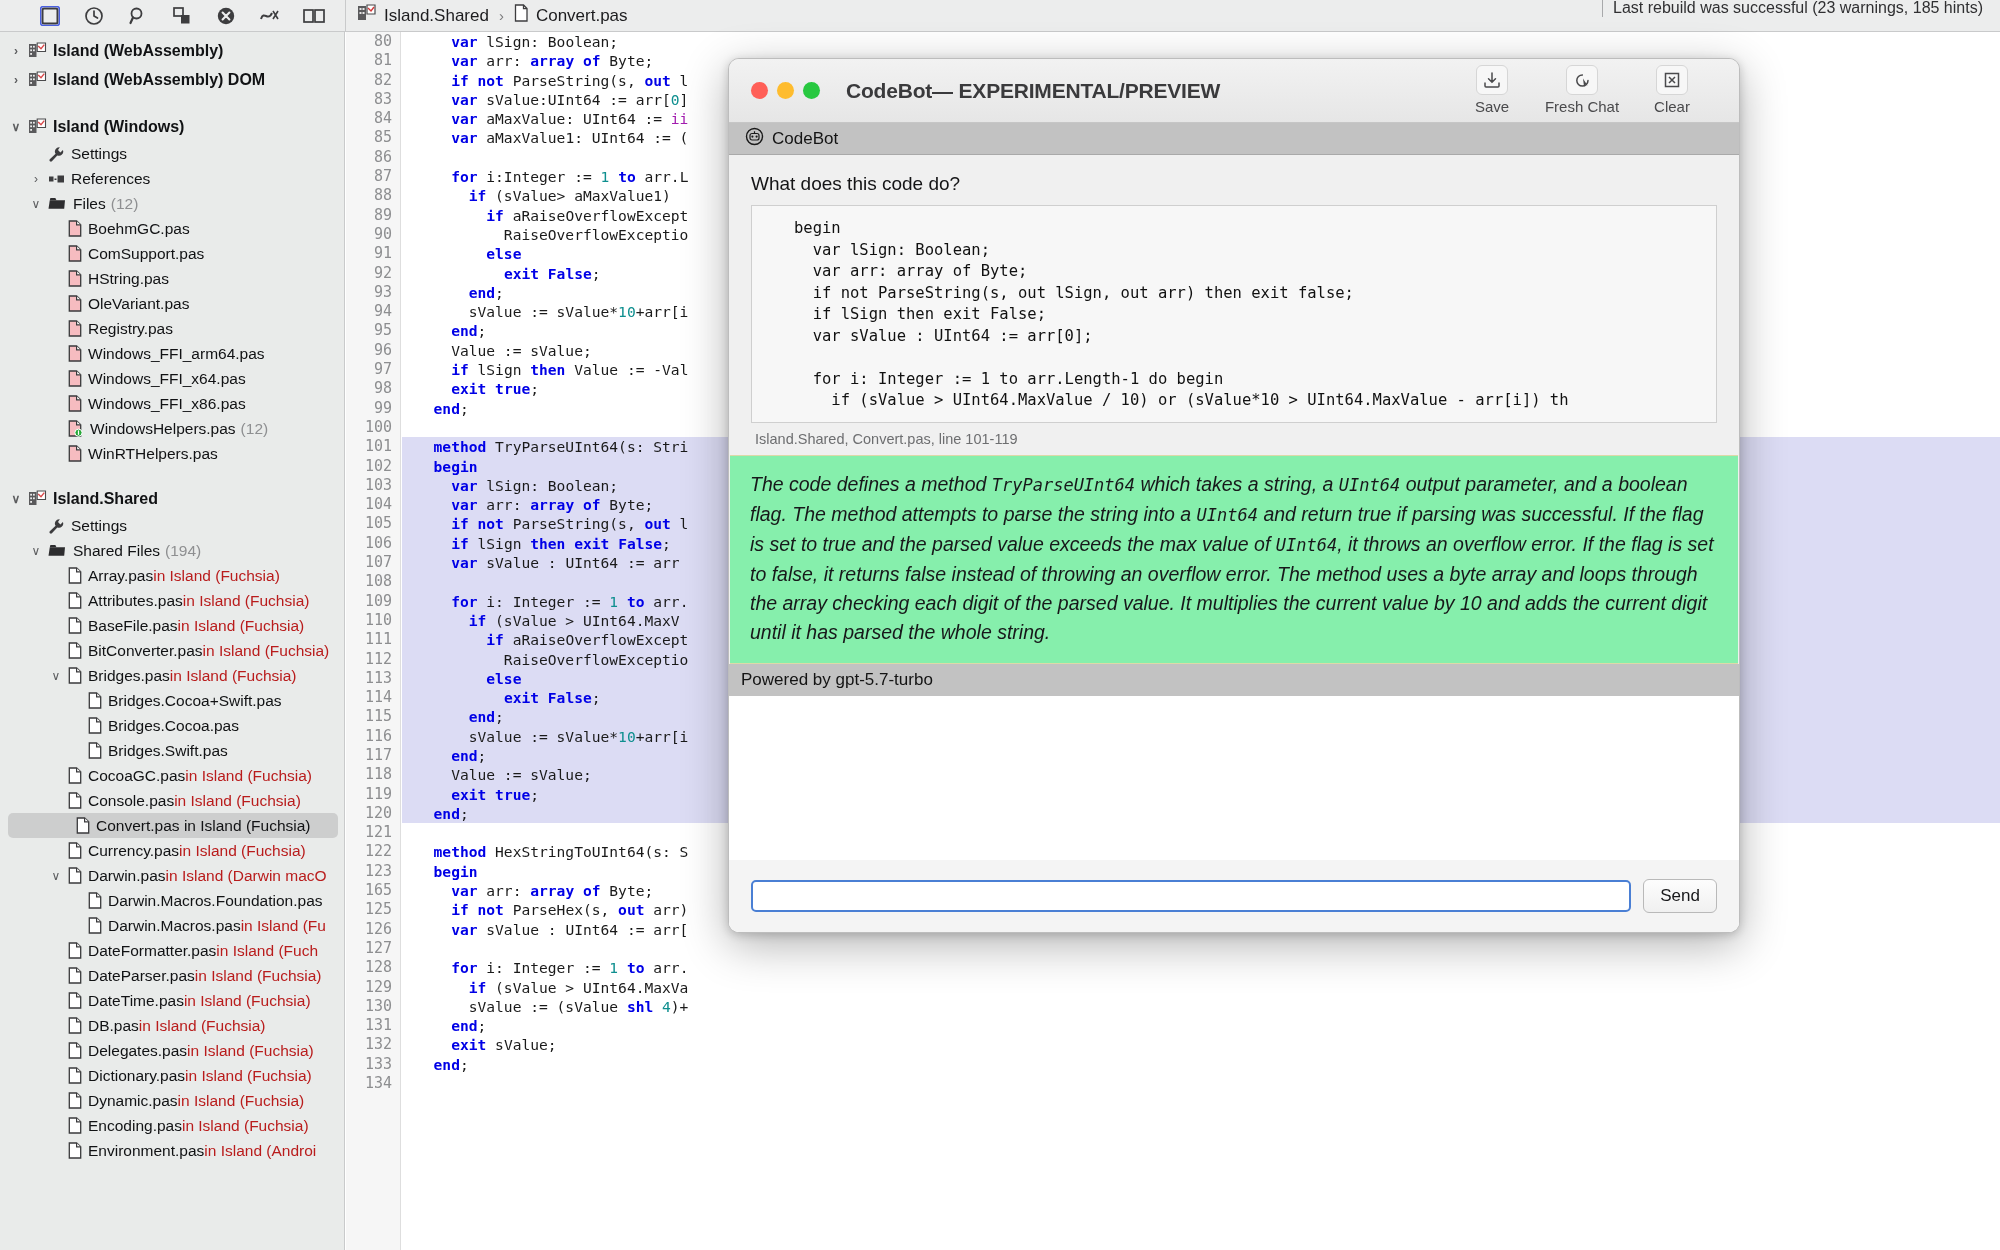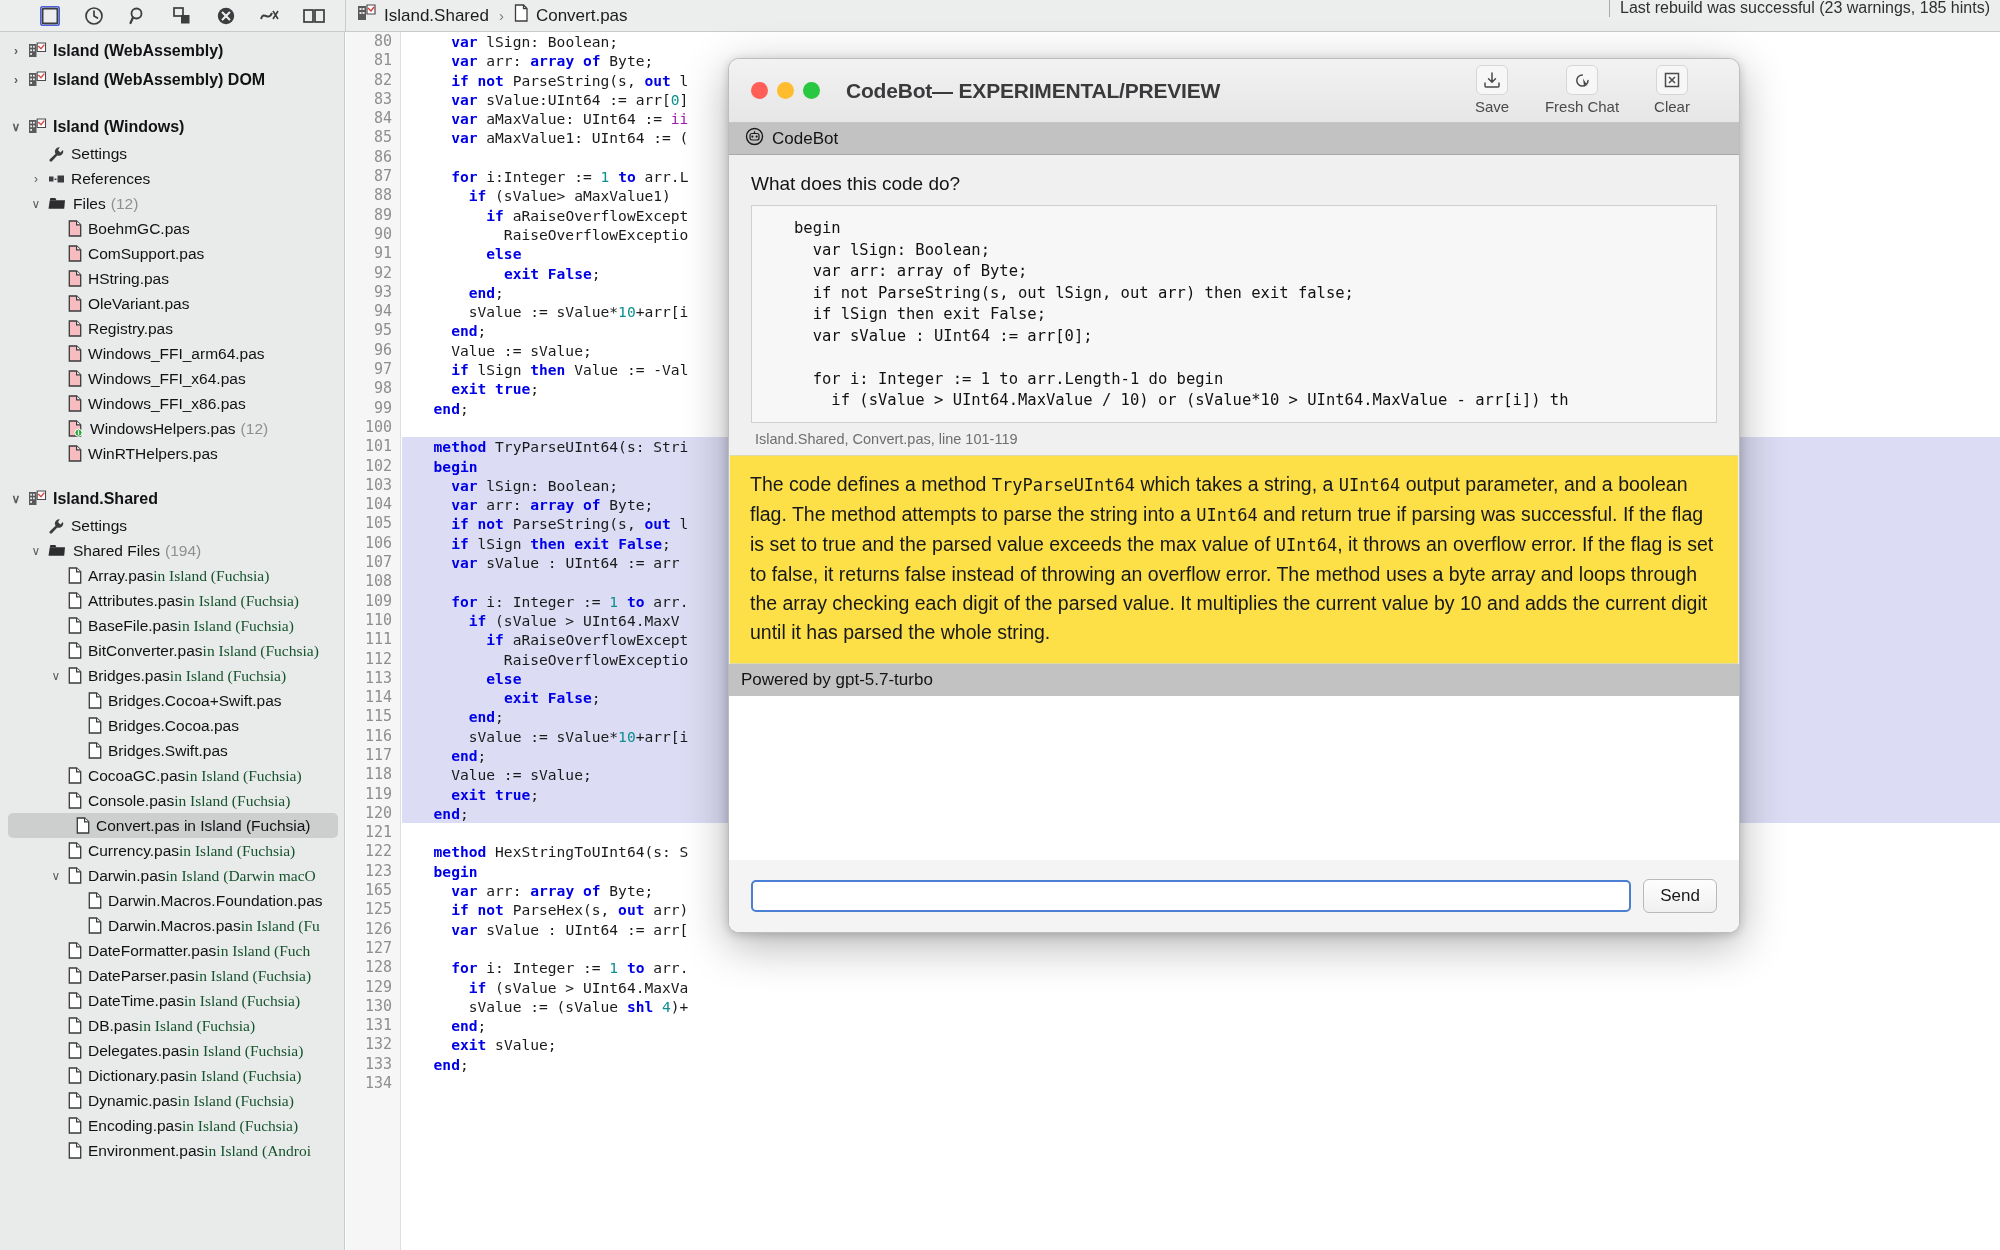--- a/index.html
+++ b/index.html
@@ -27,21 +27,21 @@
   .tb-btn.sel { }
   .tb-sep {
     position: absolute; left: 345px; top: 0; width: 1px; height: 32px; background: #c9cacb;
   }
   .breadcrumb {
     display: flex; align-items: center; gap: 7px;
     padding-left: 12px; font-size: 17px; color: #1c1c1e;
   }
   .bc-chev { color: #7b7b7d; font-size: 15px; margin: 0 3px; }
   .status-right {
-    position: absolute; right: 10px; top: 0; height: 16px;
+    position: absolute; right: 17px; top: 0; height: 16px;
     display: flex; align-items: center; gap: 10px;
     font-size: 16px; color: #303032;
   }
   .status-div { width: 1px; height: 17px; background: #a8a9ab; }
 
   
   .sidebar {
     position: absolute; left: 0; top: 32px; width: 345px; height: 1218px;
     background: #e9ebea;
     border-right: 1px solid #c9cacb;
@@ -53,21 +53,21 @@
     font-size: 15.5px; color: #111214; white-space: nowrap;
     padding-right: 4px;
   }
   .row.proj { font-weight: bold; height: 29px; font-size: 16px; }
   .row.sel { background: #cdcece; border-radius: 5px; margin: 0 6px 0 8px; }
   .chev {
     width: 16px; text-align: center; font-size: 12px; color: #5c5d5f; flex: 0 0 16px;
   }
   .chev.blank { color: transparent; }
   .ico { flex: 0 0 auto; display: flex; align-items: center; justify-content: center; margin-right: 6px; }
-  .lbl-dim { color: #14532d; font-family: Liberation Serif, serif; }
+  .lbl-dim { color: #b91c1c; }
   .count { color: #8e8f91; margin-left: 5px; }
   .gap { height: 18px; }
 
   .filterbar {
     position: absolute; left: 0; bottom: 0; width: 345px; height: 34px;
     background: #dfe0e0; border-top: 1px solid #c5c6c7;
     display: flex; align-items: center;
   }
   .filter-text { flex: 1; text-align: center; color: #8b8c8e; font-size: 16px; padding-right: 26px;}
 
@@ -143,23 +143,23 @@
     margin: 0 22px; background: #f7f7f7; border: 1px solid #cfcfcf;
     padding: 12px 0 10px 0; overflow: hidden; height: 218px;
   }
   .sl {
     font-family: "DejaVu Sans Mono", monospace; font-size: 15.5px; color: #111;
     white-space: pre; line-height: 21.5px; padding-left: 42px;
   }
   .snipcaption { font-size: 14.5px; color: #6d6e70; padding: 8px 22px 8px 26px; }
 
   .answer {
-    background: #fde047; border-top: 1px solid #ddd9a8; border-bottom: 1px solid #ddd9a8;
+    background: #86efac; border-top: 1px solid #ddd9a8; border-bottom: 1px solid #ddd9a8;
     padding: 14px 20px 16px 20px; margin: 0 1px;
-    font-size: 19.5px; line-height: 29px; color: #17181a;
+    font-size: 19.5px; line-height: 29px; color: #17181a; font-style: italic;
   }
   .answer code { font-family: "DejaVu Sans Mono", monospace; font-size: 17px; }
 
   .powered {
     background: #c2c2c2; height: 32px; display: flex; align-items: center;
     padding-left: 12px; font-size: 17px; color: #141414;
   }
   .cbfill { background: #ffffff; height: 262px; }
 
   .cbfooter {

